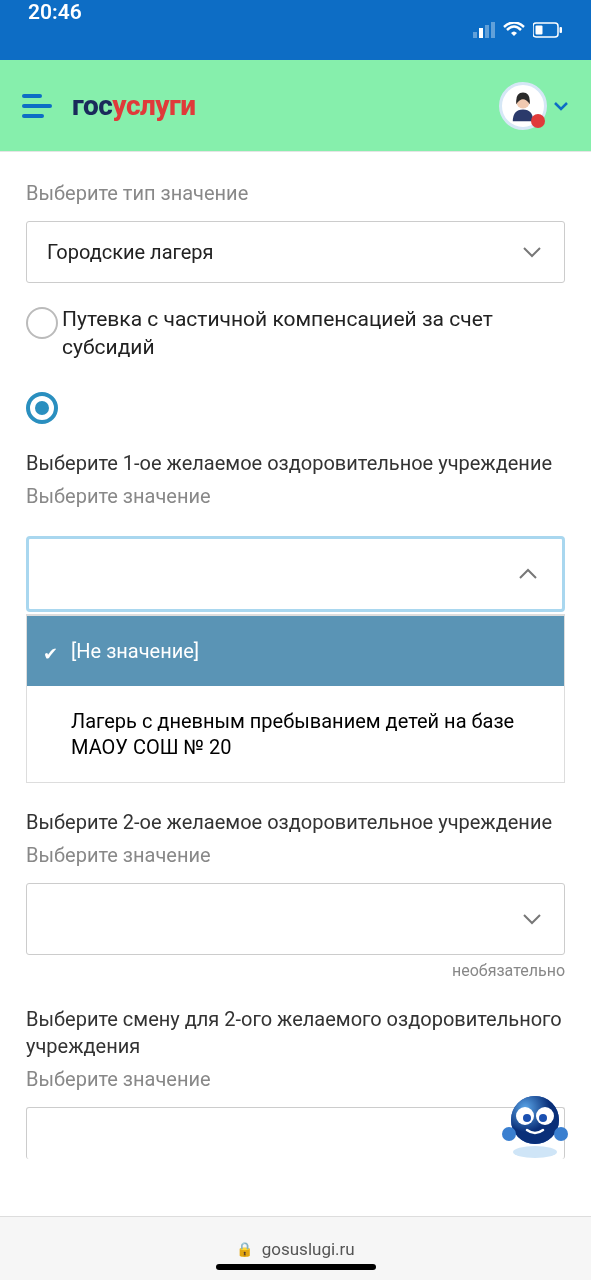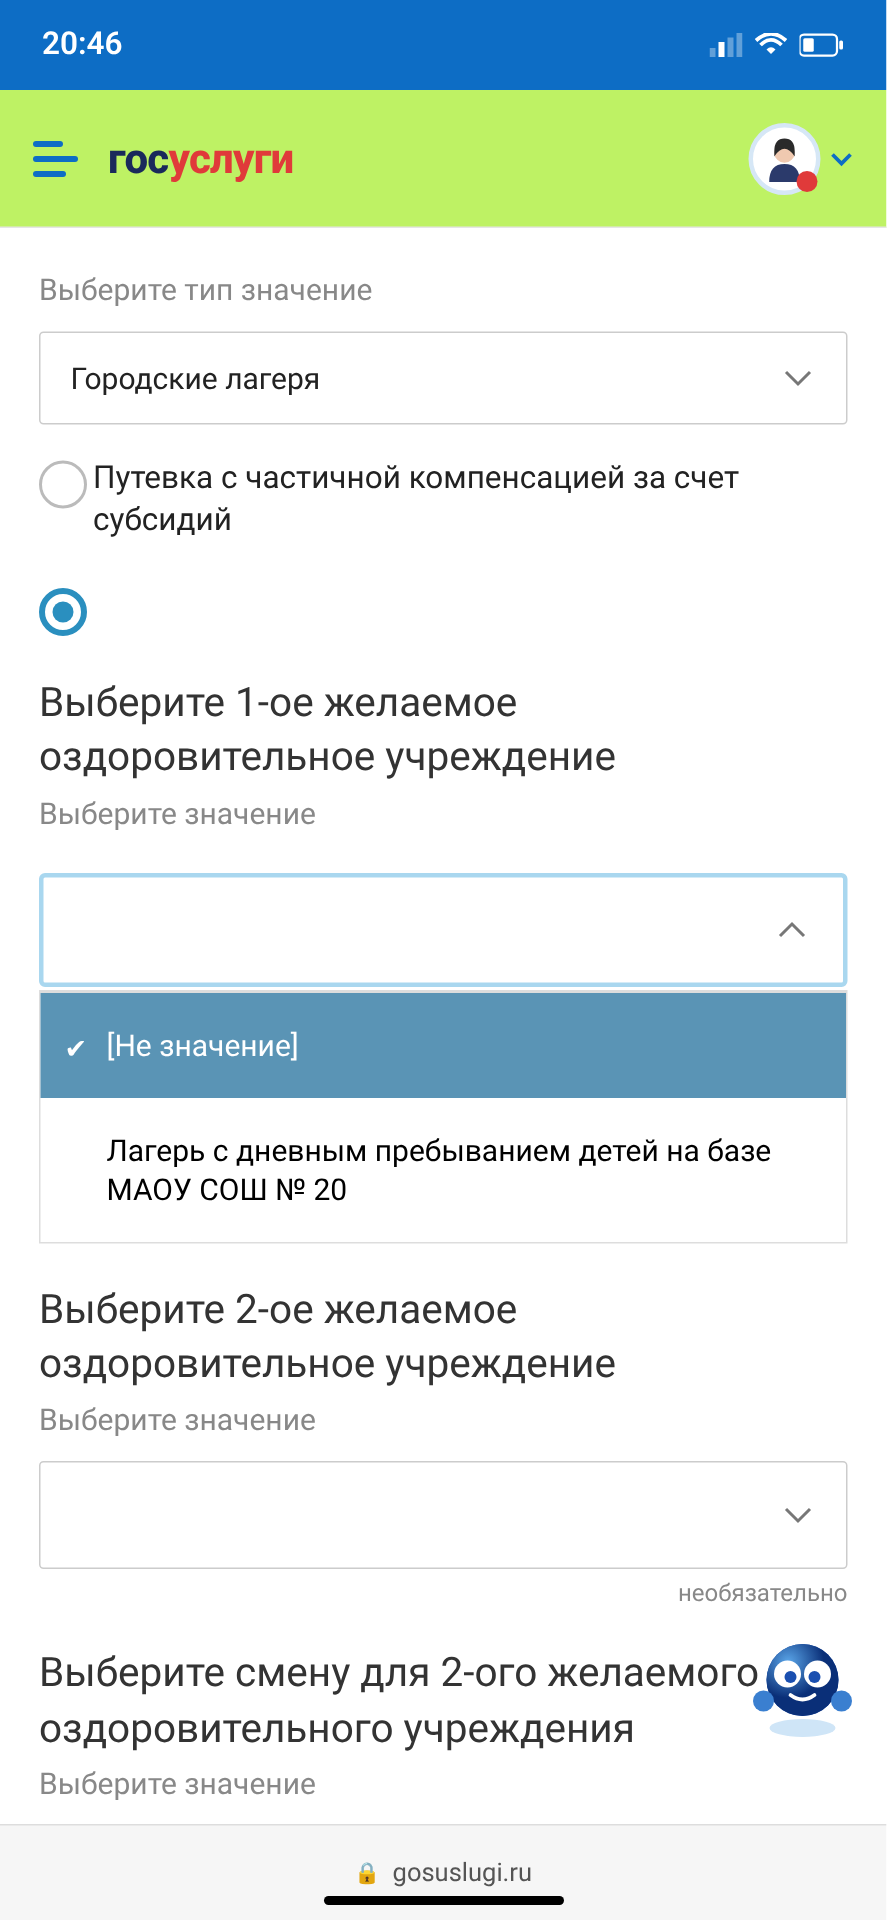--- a/index.html
+++ b/index.html
@@ -9,33 +9,32 @@
     width: 591px;
     height: 1280px;
     overflow: hidden;
     position: relative;
   }
   .status-bar {
     background: #0d6dc5;
     height: 60px;
     display: flex;
     justify-content: space-between;
-    align-items: center;
     padding: 0 28px;
     color: #fff;
   }
   .status-time { font-size: 21px; font-weight: 600; }
   .status-icons { display: flex; gap: 8px; align-items: center; }
   .app-header {
     height: 92px;
     display: flex;
     align-items: center;
     padding: 0 22px;
     border-bottom: 1px solid #e5e5e5;
-    background: #bef264;
+    background: #86efac;
   }
   .hamburger {
     width: 32px;
     margin-right: 18px;
     display: flex;
     flex-direction: column;
     gap: 6px;
   }
   .hamburger span {
     height: 4px;
@@ -57,21 +56,21 @@
     display:flex; align-items:center; justify-content:center;
     background:#fff;
   }
   .avatar svg { width: 34px; height: 34px;}
   .avatar-dot {
     position:absolute; bottom:-1px; right:-1px;
     width:14px;height:14px;border-radius:50%;
     background:#e03a3a;
   }
   .content { padding: 22px 26px 0 26px; }
-  .label-primary { color:#333; font-size: 27px; margin-top: 4px; line-height: 1.35;}
+  .label-primary { color:#333; font-size: 20px; margin-top: 4px; line-height: 1.35;}
   .label-secondary { color:#888; font-size: 20px; margin-top: 6px; line-height: 1.35;}
   .select-box {
     border: 1px solid #ccc;
     border-radius: 3px;
     height: 62px;
     display:flex;
     align-items:center;
     padding: 0 20px;
     margin-top: 14px;
     font-size: 20px;

